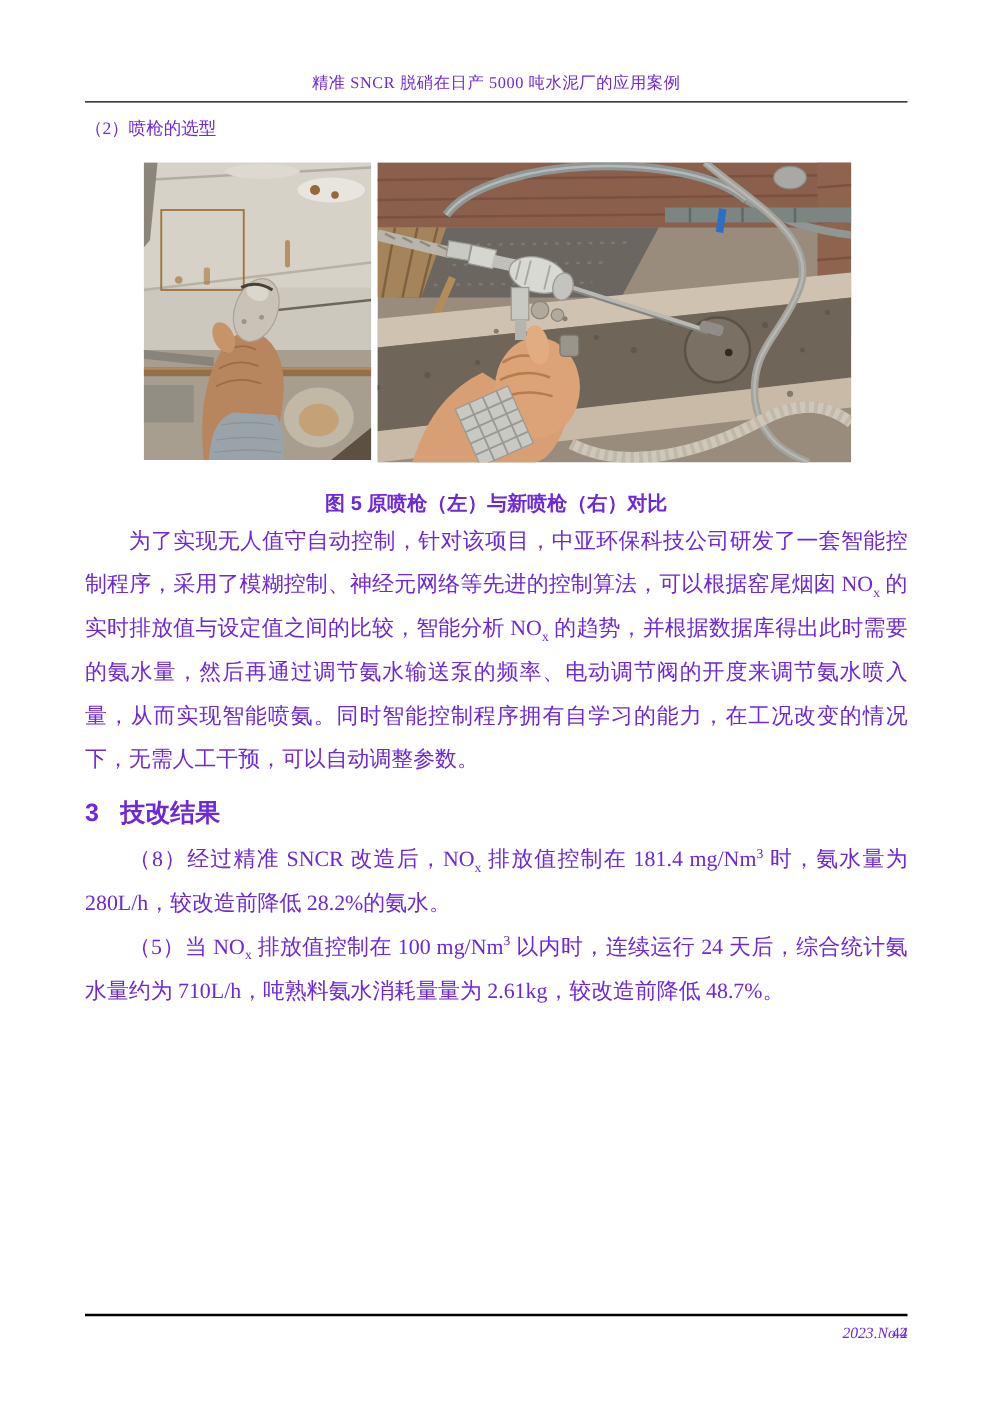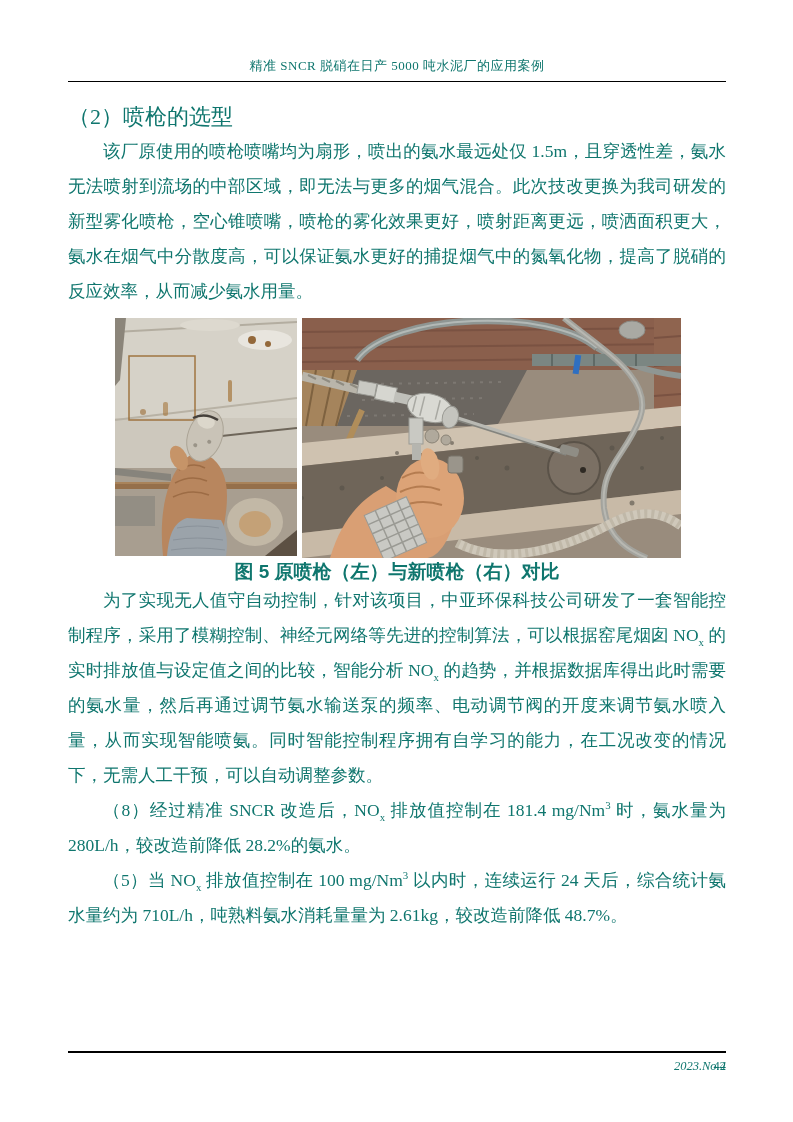--- a/index.html
+++ b/index.html
@@ -1,33 +1,33 @@
 <!DOCTYPE html>
 <html><head>
 <meta charset="utf-8">
 <style>
   html,body{margin:0;padding:0;background:#ffffff;}
   .page{
     position:relative;width:793px;height:1122px;background:#ffffff;
-    font-family:"Liberation Serif","DejaVu Serif",serif;color:#0f766e;overflow:hidden;
+    font-family:"Liberation Serif","DejaVu Serif",serif;color:#6d28d9;overflow:hidden;
   }
   .content{position:absolute;left:68px;top:0;width:658px;}
   .running-head{
     padding-top:57px;padding-bottom:6px;text-align:center;
     font-size:13px;line-height:18px;border-bottom:1.5px solid #000;
     letter-spacing:0.5px;
   }
-  .sec-heading{font-size:22px;line-height:35px;margin-top:17px;}
+  .sec-heading{font-size:14px;line-height:35px;margin-top:4px;}
   .body-para{font-size:17.5px;line-height:35px;text-align:justify;text-indent:2em;}
   sub,sup{font-size:0.62em;line-height:0;}
   .figure-row{display:flex;gap:5px;padding-left:47px;margin-top:9px;align-items:flex-start;}
   .photo{display:block;}
   .caption{
     font-family:"Liberation Sans","DejaVu Sans",sans-serif;font-weight:bold;
-    font-size:19px;line-height:22px;text-align:center;margin-top:3px;
+    font-size:16px;line-height:22px;text-align:center;margin-top:23px;
   }
   .results-heading{
     font-family:"Liberation Sans","DejaVu Sans",sans-serif;font-weight:bold;
     font-size:20px;line-height:38px;margin-top:7px;
   }
   .results-heading .num{display:inline-block;margin-right:17px;}
   .page-footer{
     position:absolute;left:68px;top:1051px;width:658px;height:24px;
     border-top:2.5px solid #000;font-size:12.5px;line-height:20px;
   }
@@ -37,21 +37,20 @@
 </head>
 <body>
 
 <div class="page">
   <div class="content">
 
     <div class="running-head">精准 SNCR 脱硝在日产 5000 吨水泥厂的应用案例</div>
 
     <div class="sec-heading">（2）喷枪的选型</div>
 
-    <div class="body-para"><span>该厂原使用的喷枪喷嘴均为扇形，喷出的氨水最远处仅 1.5m，且穿透性差，氨水无法喷射到流场的中部区域，即无法与更多的烟气混合。此次技改更换为我司研发的新型雾化喷枪，空心锥喷嘴，喷枪的雾化效果更好，喷射距离更远，喷洒面积更大，氨水在烟气中分散度高，可以保证氨水更好的捕捉烟气中的氮氧化物，提高了脱硝的反应效率，从而减少氨水用量。</span></div>
 
     <div class="figure-row">
 
       <svg class="photo" width="182" height="238" viewBox="0 0 182 238" aria-hidden="true">
         <rect x="0" y="0" width="182" height="238" fill="#cdc8bd"></rect>
         <rect x="0" y="0" width="182" height="100" fill="#d6d2c8"></rect>
         <path d="M0,14 L182,4" stroke="#b3ada0" stroke-width="2" fill="none"></path>
         <path d="M0,102 L182,80" stroke="#b8b2a5" stroke-width="2" fill="none"></path>
         <polygon points="0,0 11,0 5,62 0,68" fill="#8b857a"></polygon>
         <ellipse cx="150" cy="22" rx="27" ry="10" fill="#e8e5de"></ellipse>
@@ -157,20 +156,23 @@
         <path d="M155,225 C200,248 260,232 308,206 C338,190 360,194 379,208" stroke="#cfc8ba" stroke-width="9" fill="none"></path>
         <path d="M155,225 C200,248 260,232 308,206 C338,190 360,194 379,208" stroke="#b5ad9d" stroke-width="9" fill="none" stroke-dasharray="3,4" opacity="0.6"></path>
       </svg>
     </div>
 
     <div class="caption">图 5  原喷枪（左）与新喷枪（右）对比</div>
 
 
     <div class="body-para"><span>为了实现无人值守自动控制，针对该项目，中亚环保科技公司研发了一套智能控制程序，采用了模糊控制、神经元网络等先进的控制算法，可以根据窑尾烟囱 NO</span><sub>x</sub><span> 的实时排放值与设定值之间的比较，智能分析 NO</span><sub>x</sub><span> 的趋势，并根据数据库得出此时需要的氨水量，然后再通过调节氨水输送泵的频率、电动调节阀的开度来调节氨水喷入量，从而实现智能喷氨。同时智能控制程序拥有自学习的能力，在工况改变的情况下，无需人工干预，可以自动调整参数。</span></div>
 
+    <div class="results-heading">
+      <span class="num">3</span><span>技改结果</span>
+    </div>
 
     <div class="body-para"><span>（8）经过精准 SNCR 改造后，NO</span><sub>x</sub><span> 排放值控制在 181.4  mg/Nm</span><sup>3</sup><span> 时，氨水量为 280L/h，较改造前降低 28.2%的氨水。</span></div>
     <div class="body-para"><span>（5）当 NO</span><sub>x</sub><span> 排放值控制在 100 mg/Nm</span><sup>3</sup><span> 以内时，连续运行 24 天后，综合统计氨水量约为 710L/h，吨熟料氨水消耗量量为 2.61kg，较改造前降低 48.7%。</span></div>
 
   </div>
 
   <div class="page-footer">
     <span class="page-num">42</span>
     <span class="issue">2023.No.4</span>
   </div>

